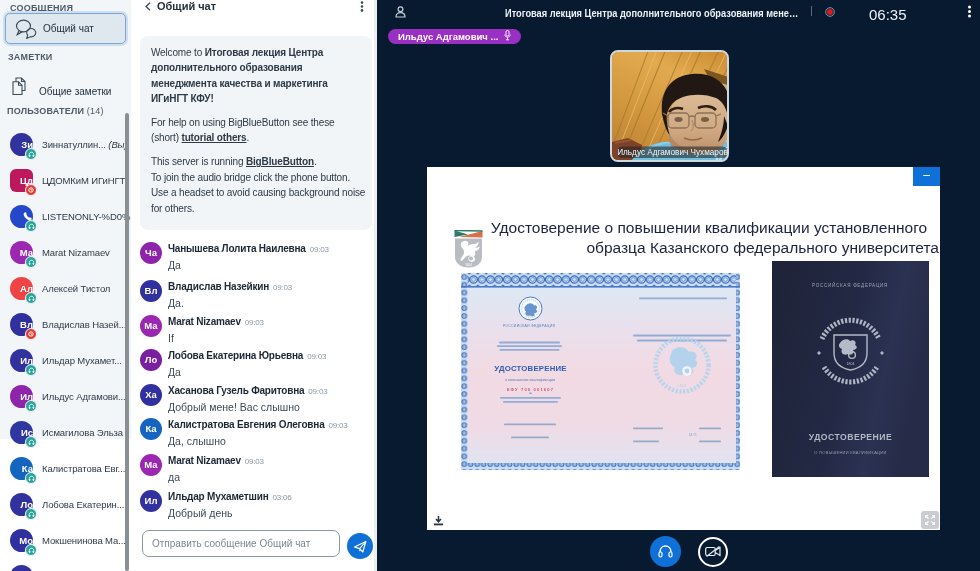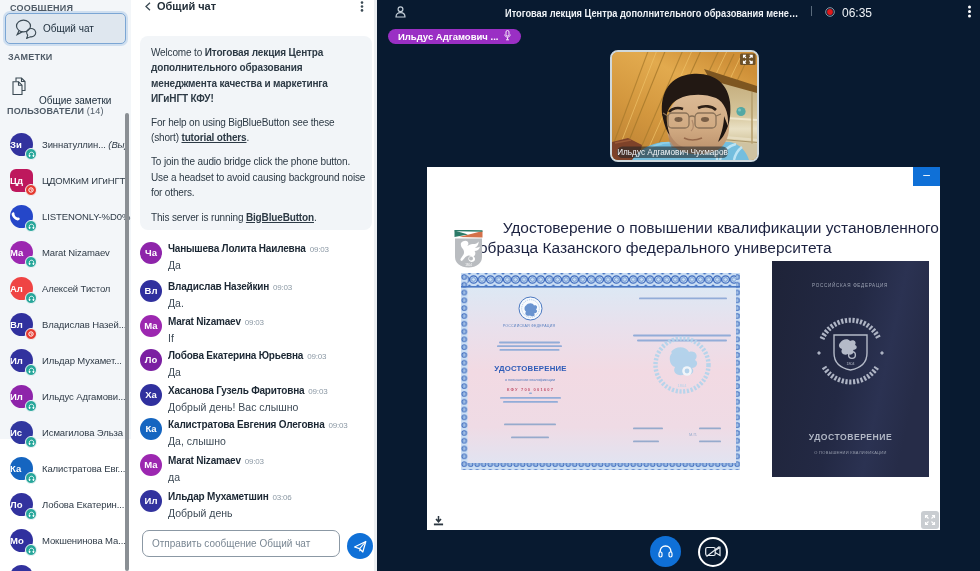--- a/index.html
+++ b/index.html
@@ -6,21 +6,21 @@
 body{width:980px;height:571px;overflow:hidden;font-family:"Liberation Sans",sans-serif;position:relative;background:#fff;}
 .abs{position:absolute;}
 
 #userpanel{left:0;top:0;width:131px;height:439px;background:#f3f6f9;}
 .sectlabel{font-size:9px;font-weight:bold;color:#4e5a66;letter-spacing:.2px;}
 #chatbtn{left:5px;top:13px;width:119px;height:29px;background:#dfe7ef;border:1px solid #7ba6d4;border-radius:5px;box-shadow:0 0 0 2px #cfdff0;}
 #chatbtn .txt{position:absolute;left:37px;top:8.5px;font-size:10px;color:#21313f;}
 .noteicon{left:12px;top:77px;}
 #userrows{left:0;top:127px;width:131px;}
 .urow{position:absolute;left:10px;width:121px;height:36px;}
-.uav{position:absolute;left:0;top:0;width:23px;height:23px;border-radius:50%;color:#fff;font-size:9.5px;font-weight:bold;text-align:left;line-height:23px;}
+.uav{position:absolute;left:0;top:0;width:23px;height:23px;border-radius:50%;color:#fff;font-size:9.5px;font-weight:bold;text-align:right;line-height:23px;}
 .uav.sq{border-radius:6px;}
 .ubadge{position:absolute;left:15px;top:15px;width:10px;height:10px;border-radius:50%;border:1px solid #f3f6f9;font-size:6px;line-height:10px;text-align:center;color:#fff;}
 .bteal{background:#26a69a;}
 .bred{background:#e5392f;}
 .uname{position:absolute;left:32px;top:6px;font-size:9.5px;letter-spacing:-0.1px;color:#2f3b47;white-space:nowrap;}
 #uscroll{left:125px;top:113px;width:4px;height:458px;background:#8a8f94;border-radius:2px;}
 
 #chatpanel{left:131px;top:0;width:246px;height:571px;background:#fff;border-right:3px solid #eceff2;box-sizing:border-box;}
 #chathead{left:157px;top:0px;font-size:11px;font-weight:bold;color:#222e38;}
 #welcome{left:140px;top:36px;width:232px;height:194px;background:#f2f5f8;border-radius:8px;}
@@ -30,21 +30,21 @@
 .mname{position:absolute;left:28px;top:1px;font-size:10px;letter-spacing:-0.2px;font-weight:bold;color:#1b2733;white-space:nowrap;}
 .mtime{font-size:8px;color:#8b98a4;font-weight:normal;margin-left:4px;}
 .mbody{position:absolute;left:28px;top:17px;font-size:10.5px;color:#3d4a56;white-space:nowrap;}
 #chatinput{left:142px;top:530px;width:198px;height:27px;border:1.5px solid #8b98a4;border-radius:7px;box-sizing:border-box;}
 #chatinput span{position:absolute;left:9px;top:7px;font-size:10px;color:#7a8793;white-space:nowrap;}
 #sendbtn{left:347px;top:533px;width:26px;height:26px;border-radius:50%;background:#0f70d7;}
 
 #main{left:377px;top:0;width:603px;height:571px;background:#081a30;}
 #maintitle{left:128px;top:7px;font-size:11px;font-weight:bold;color:#eef2f6;white-space:nowrap;transform:scaleX(0.84);transform-origin:0 0;}
 #pill{left:11px;top:28.5px;height:15px;border-radius:7.5px;background:#9a2fc4;color:#fff;font-size:9.5px;font-weight:bold;padding:0 10px;line-height:15px;}
-#webcam{left:233px;top:50px;width:149px;height:112px;border-radius:8px;border:2px solid #cfd8dc;box-sizing:border-box;overflow:hidden;background:#c8913f;}
+#webcam{left:233px;top:50px;width:119px;height:112px;border-radius:8px;border:2px solid #cfd8dc;box-sizing:border-box;overflow:hidden;background:#c8913f;}
 #pres{left:50px;top:167px;width:513px;height:363px;background:#fff;}
 #minbtn{right:0px;top:0px;width:27px;height:19px;background:#0f70d7;color:#fff;font-size:12px;text-align:center;line-height:17px;}
 .slidetitle{font-size:15.5px;line-height:20px;color:#1c2240;white-space:nowrap;}
 #dlicon{left:6px;top:349px;width:11px;height:10px;}
 #rsz{left:494px;top:344px;width:18px;height:18px;background:#c9cdd1;border-radius:3px;}
 #btnaudio{left:273px;top:536px;width:31px;height:31px;border-radius:50%;background:#0f70d7;}
 #btncam{left:321px;top:537px;width:30px;height:30px;border-radius:50%;border:2.5px solid #fff;box-sizing:border-box;}
 </style>
 </head>
 <body>
@@ -59,21 +59,21 @@
     </svg>
     <div class="txt">Общий чат</div>
   </div>
   <div class="abs sectlabel" style="left:8px;top:52px;">ЗАМЕТКИ</div>
   <svg class="abs noteicon" width="14" height="19" viewBox="0 0 14 19">
     <path d="M4 4.5 V1 H9.5 L13 4.5 V13.5 H10" fill="#f3f6f9" stroke="#3b4a54" stroke-width="1.1"></path>
     <path d="M9.5 1 V4.5 H13" fill="none" stroke="#3b4a54" stroke-width="1.1"></path>
     <path d="M1 7.5 V4.8 H6.5 L10 8.2 V17.5 H1 Z" fill="#f3f6f9" stroke="#3b4a54" stroke-width="1.1"></path>
     <path d="M6.5 4.8 V8.2 H10" fill="none" stroke="#3b4a54" stroke-width="1.1"></path>
   </svg>
-  <div class="abs" style="left:39px;top:95px;font-size:10px;color:#21313f;">Общие заметки</div>
+  <div class="abs" style="left:39px;top:86px;font-size:10px;color:#21313f;">Общие заметки</div>
   <div class="abs sectlabel" style="left:7px;top:106px;">ПОЛЬЗОВАТЕЛИ <span style="font-weight:normal">(14)</span></div>
   <div class="abs" id="userrows">
       <div class="urow" style="top:6px">
         <div class="uav" style="background:#32329e">Зи</div>
         <div class="ubadge bteal"><svg width="7" height="7" viewBox="0 0 17 17" style="margin-top:1.5px">
             <path d="M3 9 C3 5.5 5.3 3 8.5 3 C11.7 3 14 5.5 14 9" fill="none" stroke="#fff" stroke-width="2.2"></path>
             <rect x="2" y="9" width="3.6" height="5.5" rx="1.6" fill="#fff"></rect>
             <rect x="11.4" y="9" width="3.6" height="5.5" rx="1.6" fill="#fff"></rect>
           </svg></div>
         <div class="uname">Зиннатуллин... <i>(Вы)</i></div>
@@ -191,22 +191,22 @@
 <div class="abs" id="chathead">Общий чат</div>
 <svg class="abs" style="left:360px;top:1px;" width="4" height="11" viewBox="0 0 4 11">
     <circle cx="2" cy="1.6" r="1.3" fill="#3b4a54"></circle>
     <circle cx="2" cy="5.5" r="1.3" fill="#3b4a54"></circle>
     <circle cx="2" cy="9.4" r="1.3" fill="#3b4a54"></circle>
   </svg>
 <div class="abs" id="welcome">
   <div class="wtxt">
   <p style="margin:0 0 8px 0;">Welcome to <b>Итоговая лекция Центра<br>дополнительного образования<br>менеджмента качества и маркетинга<br>ИГиНГТ КФУ!</b></p>
   <p style="margin:0 0 9px 0;">For help on using BigBlueButton see these<br>(short) <b style="text-decoration:underline;">tutorial others</b>.</p>
+  <p style="margin:0;">This server is running <b style="text-decoration:underline;">BigBlueButton</b>.</p>
   <p style="margin:0 0 9px 0;">To join the audio bridge click the phone button.<br>Use a headset to avoid causing background noise<br>for others.</p>
-  <p style="margin:0;">This server is running <b style="text-decoration:underline;">BigBlueButton</b>.</p>
   </div>
 </div>
 <div id="msgs">
     <div class="msg abs" style="top:242px">
       <div class="mav" style="background:#8e24aa">Ча</div>
       <div class="mname">Чанышева Лолита Наилевна<span class="mtime">09:03</span></div>
       <div class="mbody">Да</div>
     </div>
     <div class="msg abs" style="top:280px">
       <div class="mav" style="background:#30309e">Вл</div>
@@ -219,21 +219,21 @@
       <div class="mbody">If</div>
     </div>
     <div class="msg abs" style="top:349px">
       <div class="mav" style="background:#7b1fa2">Ло</div>
       <div class="mname">Лобова Екатерина Юрьевна<span class="mtime">09:03</span></div>
       <div class="mbody">Да</div>
     </div>
     <div class="msg abs" style="top:384px">
       <div class="mav" style="background:#30309e">Ха</div>
       <div class="mname">Хасанова Гузель Фаритовна<span class="mtime">09:03</span></div>
-      <div class="mbody">Добрый день! Вас слышно</div>
+      <div class="mbody">Добрый мене! Вас слышно</div>
     </div>
     <div class="msg abs" style="top:418px">
       <div class="mav" style="background:#1565c0">Ка</div>
       <div class="mname">Калистратова Евгения Олеговна<span class="mtime">09:03</span></div>
       <div class="mbody">Да, слышно</div>
     </div>
     <div class="msg abs" style="top:454px">
       <div class="mav" style="background:#9c27b0">Ма</div>
       <div class="mname">Marat Nizamaev<span class="mtime">09:03</span></div>
       <div class="mbody">да</div>
@@ -259,21 +259,21 @@
   <svg class="abs" style="left:18px;top:6px;" width="11" height="12" viewBox="0 0 11 12">
     <circle cx="5.5" cy="3.2" r="2.4" fill="none" stroke="#c3ced8" stroke-width="1.2"></circle>
     <path d="M1 11 C1 7.8 3 6.6 5.5 6.6 C8 6.6 10 7.8 10 11 Z" fill="none" stroke="#c3ced8" stroke-width="1.2"></path>
   </svg>
   <div class="abs" id="maintitle">Итоговая лекция Центра дополнительного образования мене…</div>
   <div class="abs" style="left:434px;top:6px;width:1px;height:10px;background:#5a6b7c;"></div>
   <svg class="abs" style="left:448px;top:7px;" width="10" height="10" viewBox="0 0 10 10">
     <circle cx="5" cy="5" r="4.3" fill="none" stroke="#9aa7b4" stroke-width="0.9"></circle>
     <circle cx="5" cy="5" r="2.9" fill="#e11a1a"></circle>
   </svg>
-  <div class="abs" style="left:465px;top:6px;font-size:12px;color:#eef2f6;">06:35</div>
+  <div class="abs" style="left:492px;top:6px;font-size:15px;color:#eef2f6;">06:35</div>
   <svg class="abs" style="left:590px;top:5px;" width="5" height="13" viewBox="0 0 5 13">
       <circle cx="2.5" cy="2" r="1.5" fill="#fff"></circle>
       <circle cx="2.5" cy="6.5" r="1.5" fill="#fff"></circle>
       <circle cx="2.5" cy="11" r="1.5" fill="#fff"></circle>
     </svg>
   <div class="abs" id="pill">Ильдус Адгамович ...&nbsp;&nbsp;<svg width="7" height="11" viewBox="0 0 7 11" style="vertical-align:-1.5px">
         <rect x="2" y="0.5" width="3" height="5.5" rx="1.5" fill="none" stroke="#fff" stroke-width="0.9"></rect>
         <path d="M0.8 4.5 C0.8 8 6.2 8 6.2 4.5 M3.5 7.3 V9.5 M2 9.8 H5" fill="none" stroke="#fff" stroke-width="0.9"></path>
       </svg></div>
   <div class="abs" id="webcam">
@@ -351,22 +351,22 @@
       <path d="M137.5 6 L140 3.5 M137.7 3.3 H140.2 V5.8"></path>
       <path d="M134 8.5 L131.5 11 M131.5 8.7 V11.2 H134"></path>
       <path d="M137.5 8.5 L140 11 M137.7 11.2 H140.2 V8.7"></path>
     </g>
     <rect x="5" y="94.5" width="111" height="11.5" rx="5.5" fill="rgba(35,38,40,0.6)"></rect>
     <text x="60.5" y="103" font-size="8.2" fill="#f2f5f8" text-anchor="middle" font-family="Liberation Sans">Ильдус Адгамович Чухмаров</text>
    </svg>
   </div>
   <div class="abs" id="pres">
     <div class="abs" id="minbtn">–</div>
-    <div class="abs slidetitle" style="left:52px;width:460px;top:51px;text-align:right;">Удостоверение о повышении квалификации установленного</div>
-    <div class="abs slidetitle" style="left:52px;width:460px;top:70.5px;text-align:left;">образца Казанского федерального университета</div>
+    <div class="abs slidetitle" style="left:52px;width:460px;top:51px;text-align:center;">Удостоверение о повышении квалификации установленного</div>
+    <div class="abs slidetitle" style="left:52px;width:460px;top:70.5px;text-align:right;">образца Казанского федерального университета</div>
     <div class="abs" id="kfulogo" style="left:27px;top:63px;width:29px;height:38px;">
       <svg width="29" height="38" viewBox="0 0 29 38">
         <path d="M0.5 0.5 L14 4.5 L0.5 7 Z" fill="#2c7a68"></path>
         <path d="M28.5 1 L28.5 7.5 L5 7 Z" fill="#d4714a"></path>
         <path d="M0.5 0.5 L28.5 1" stroke="#2c7a68" stroke-width="1.5"></path>
         <path d="M1 8.5 L28 8.5 L28 27 C28 33 22.5 37.5 14.5 37.5 C6.5 37.5 1 33 1 27 Z" fill="#b9bcc0"></path>
         <g fill="#fff">
           <path d="M7 13 C9 10.5 12 10 13.5 11.5 C15 13 14.5 15 13 16 C15 15.5 17 13.5 19.5 14 C22 14.5 23.5 13 24.5 11.5 C25 14 23.5 16.5 21 17.5 C23 18 25 17.5 26 16.5 C25.5 19.5 23 21 20.5 21 C22 22.5 21.5 25.5 19.5 26.5 C21.5 27.5 21.5 30.5 19.5 31.5 C17.5 32.5 15 31.5 14.5 29.5 C14 27.5 15.5 26 17 26 C15.5 25 13 25.5 11.5 27 L8.5 30.5 C7.5 31.5 6 30.5 6.5 29 L9.5 24.5 C10.5 22.5 10 20 8.5 18.5 C7 17 6.5 14.5 7 13 Z"></path>
         </g>
         <circle cx="17" cy="28.5" r="2" fill="#b9bcc0"></circle>

